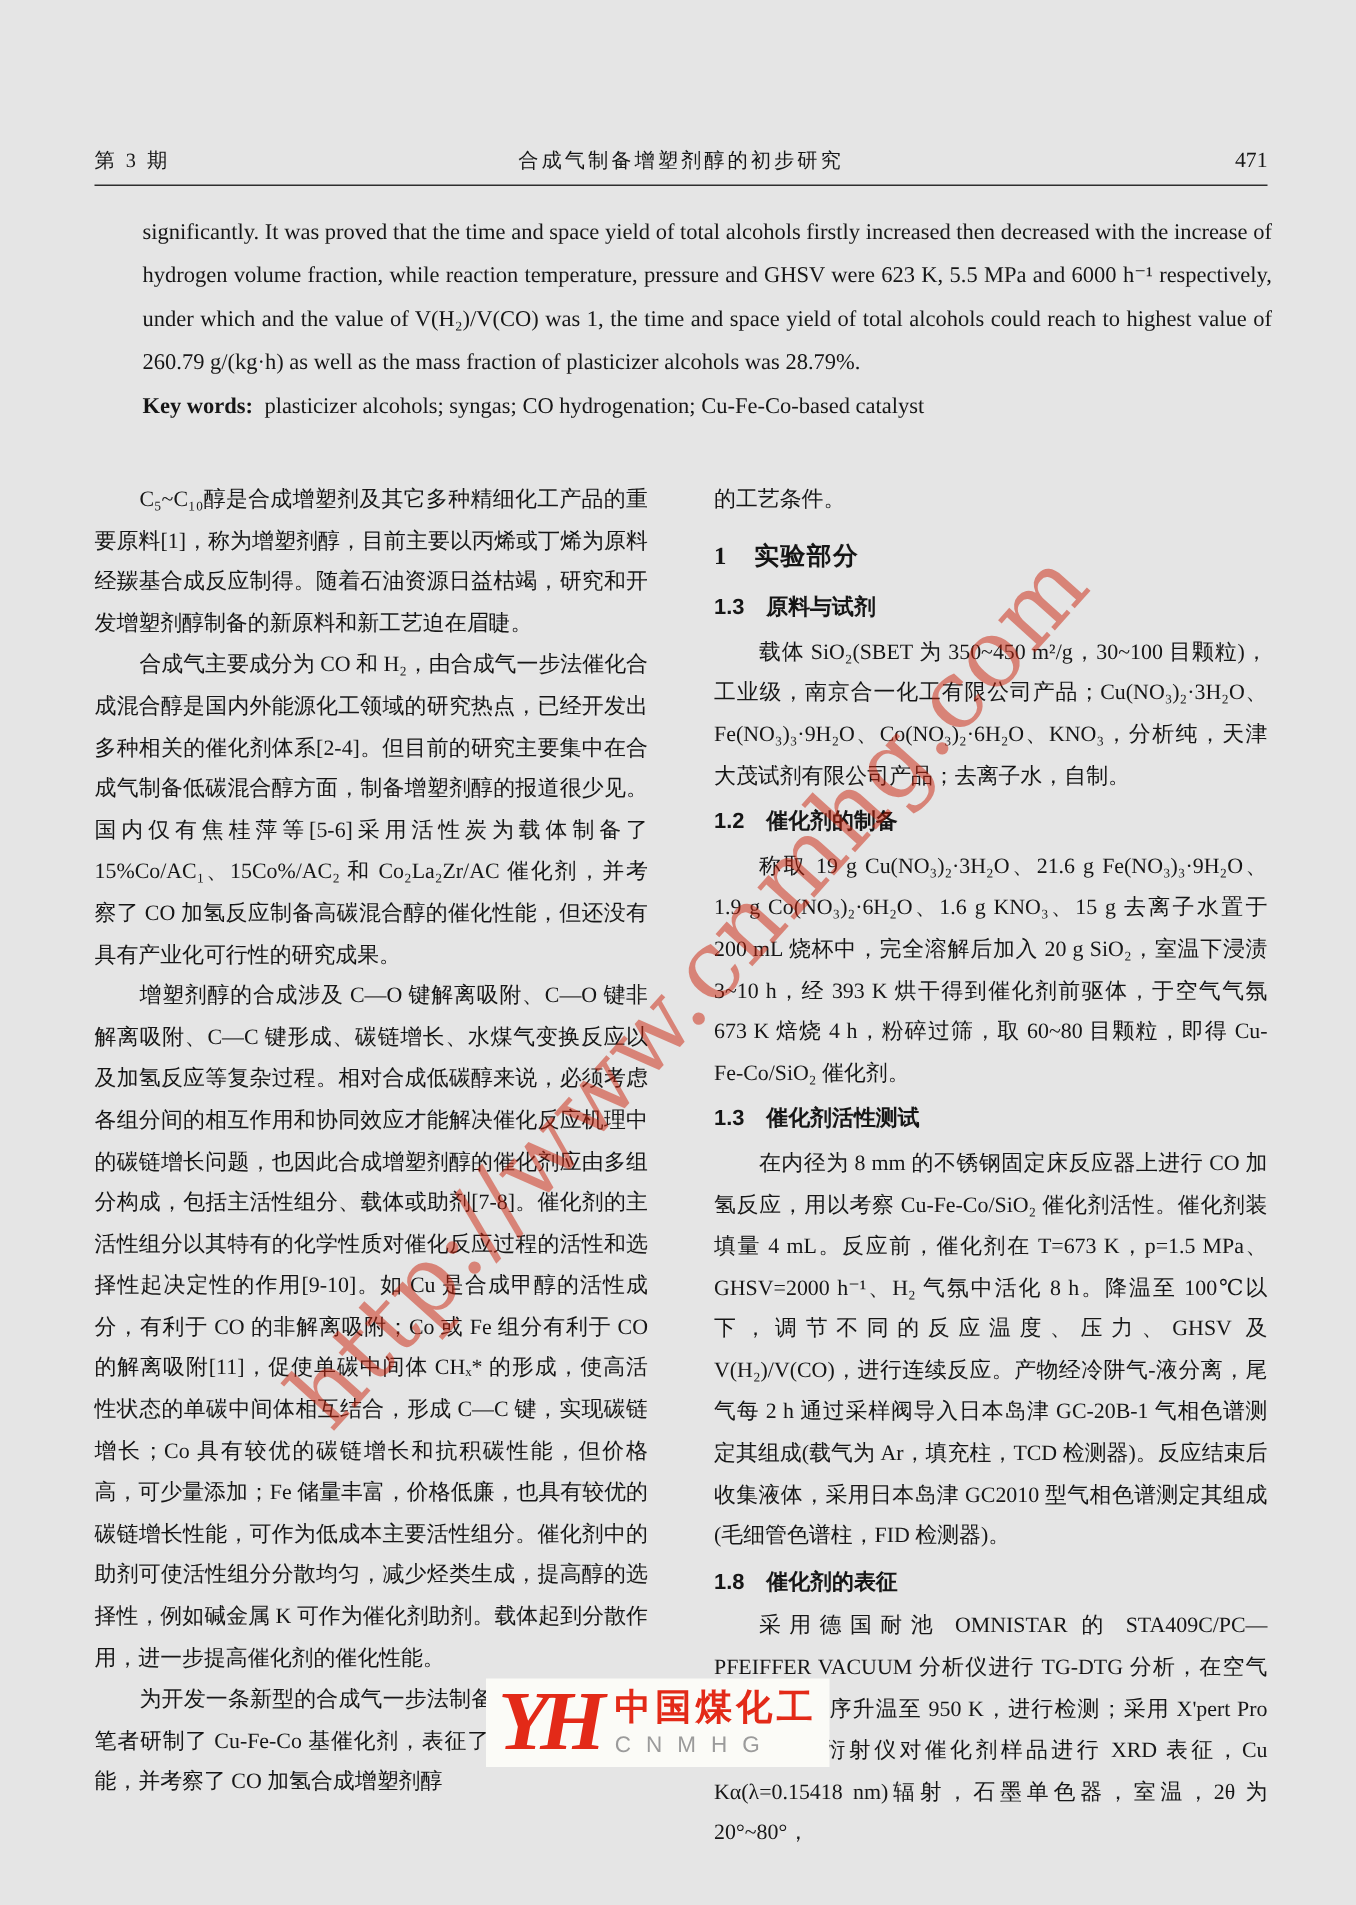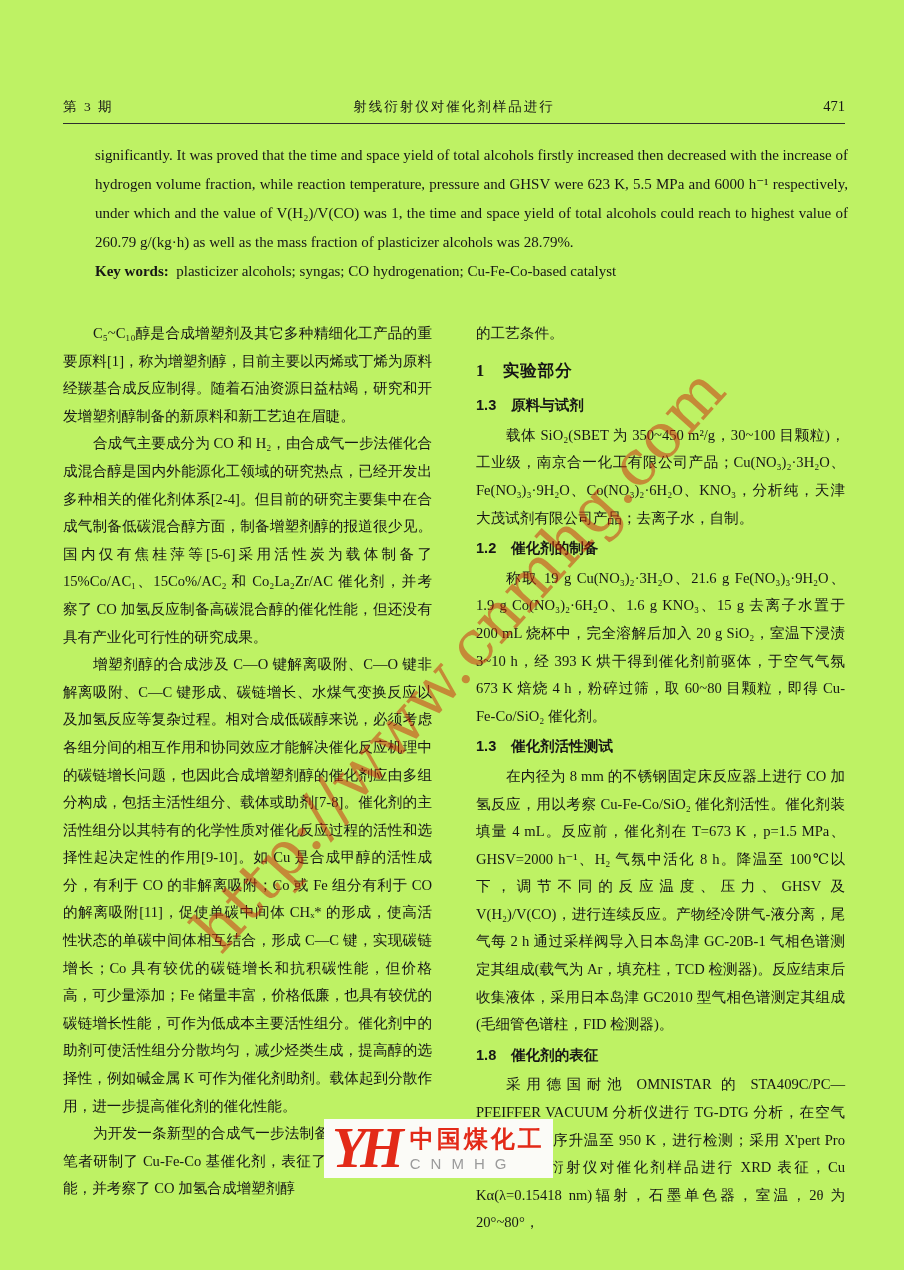--- a/index.html
+++ b/index.html
@@ -1,21 +1,21 @@
 <!DOCTYPE html>
 <html><head>
 <meta charset="utf-8">
 <style>
   * { margin:0; padding:0; box-sizing:border-box; }
   html,body { background:#7d7d7d; }
   .page {
     position:relative;
     width:904px; height:1270px;
     margin:0 auto;
-    background:#bef264;
+    background:#e5e5e5;
     overflow:hidden;
     font-family:"Liberation Serif","DejaVu Serif",serif;
     color:#161616;
   }
   .header {
     position:absolute; top:98px; left:63px; width:782px;
     display:flex; align-items:baseline;
     border-bottom:1.5px solid #2e2e2e;
     padding-bottom:7px;
     font-size:13.5px;
@@ -80,21 +80,21 @@
     font-family:"Liberation Sans","DejaVu Sans",sans-serif;
   }
 </style>
 </head>
 <body>
 
 <div class="page">
 
   <div class="header">
     <span class="issue">第 3 期</span>
-    <span class="running">射线衍射仪对催化剂样品进行</span>
+    <span class="running">合成气制备增塑剂醇的初步研究</span>
     <span class="pageno">471</span>
   </div>
 
   <div class="abstract">
     <p class="body">significantly. It was proved that the time and space yield of total alcohols firstly increased then decreased with the increase of hydrogen volume fraction, while reaction temperature, pressure and GHSV were 623 K, 5.5 MPa and 6000 h⁻¹ respectively, under which and the value of V(H₂)/V(CO) was 1, the time and space yield of total alcohols could reach to highest value of 260.79 g/(kg·h) as well as the mass fraction of plasticizer alcohols was 28.79%.</p>
     <p class="keywords"><span class="kw-label">Key words:</span>&nbsp;&nbsp;<span>plasticizer alcohols; syngas; CO hydrogenation; Cu-Fe-Co-based catalyst</span></p>
   </div>
 
   <div class="columns">
     <div class="col">

